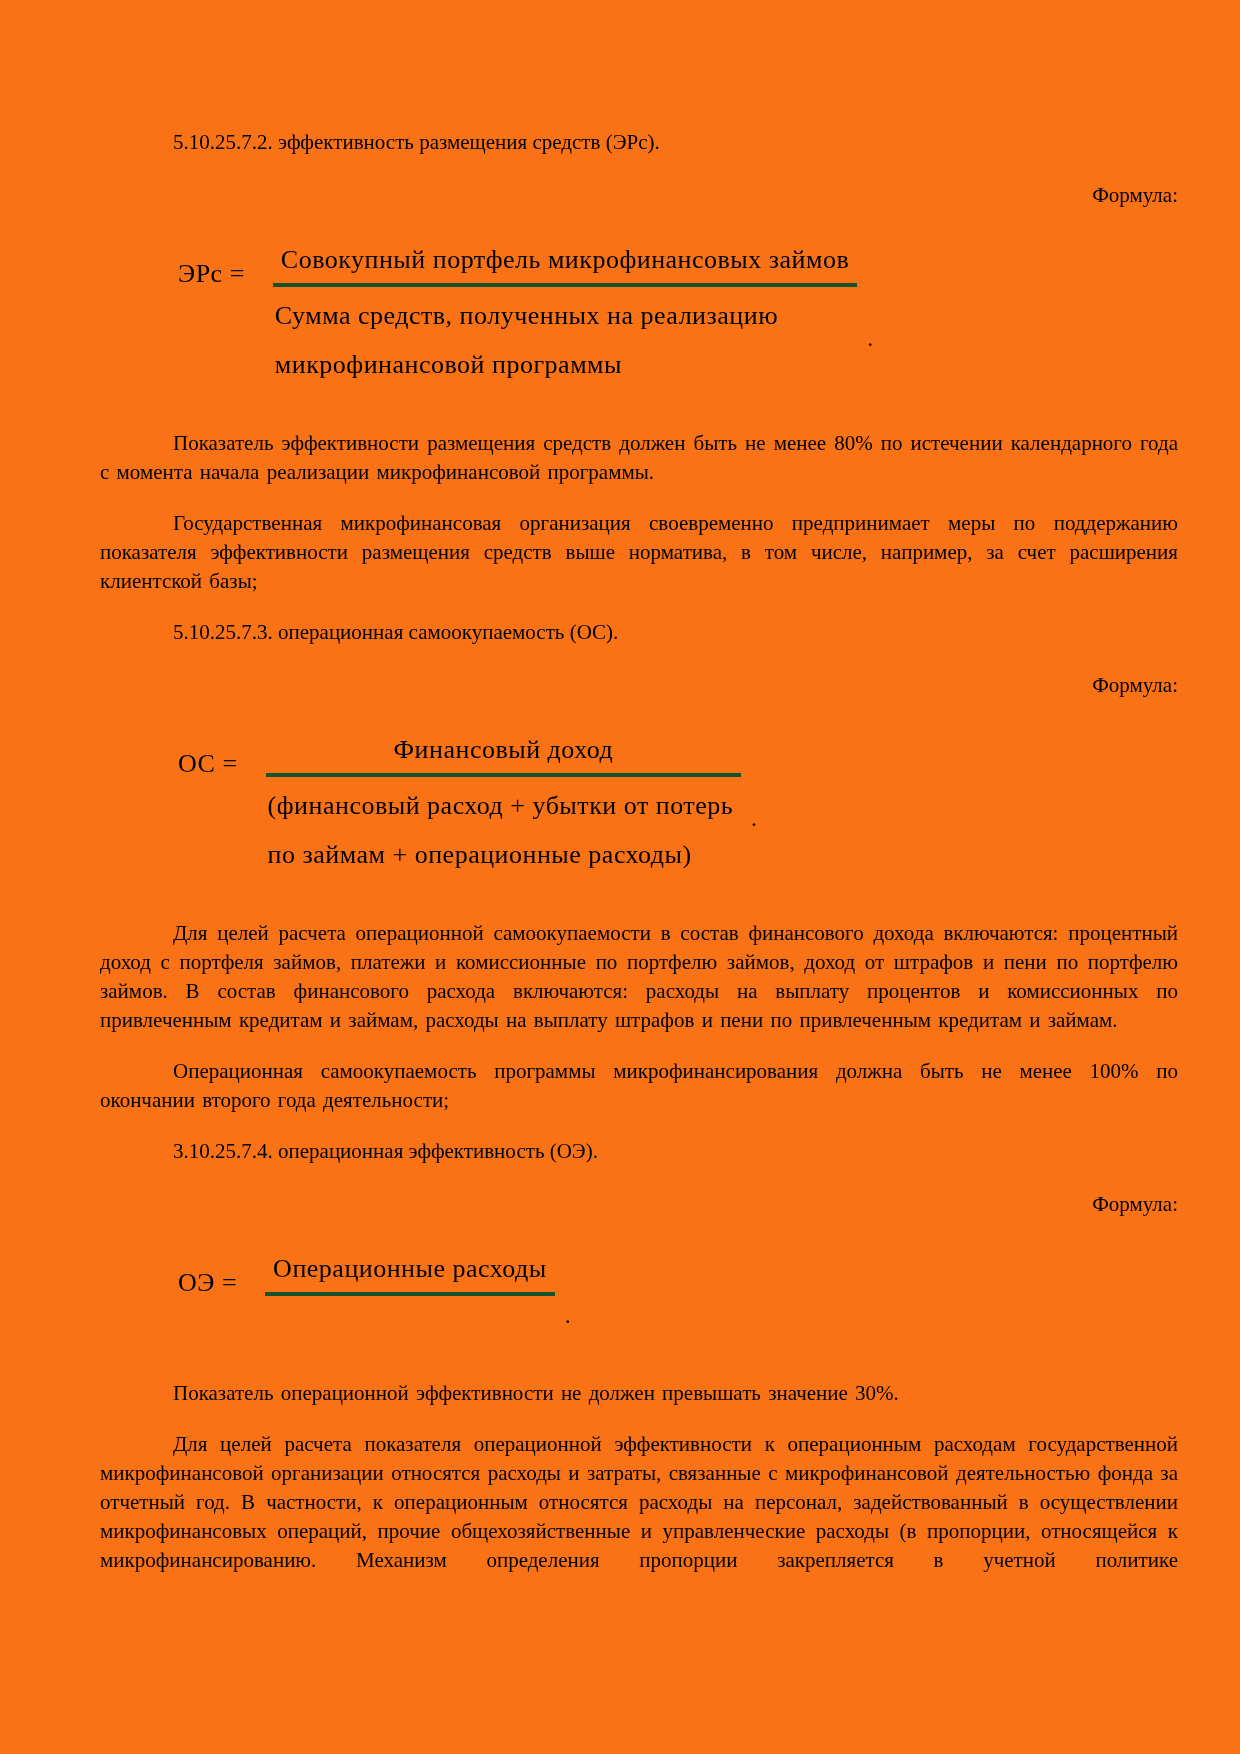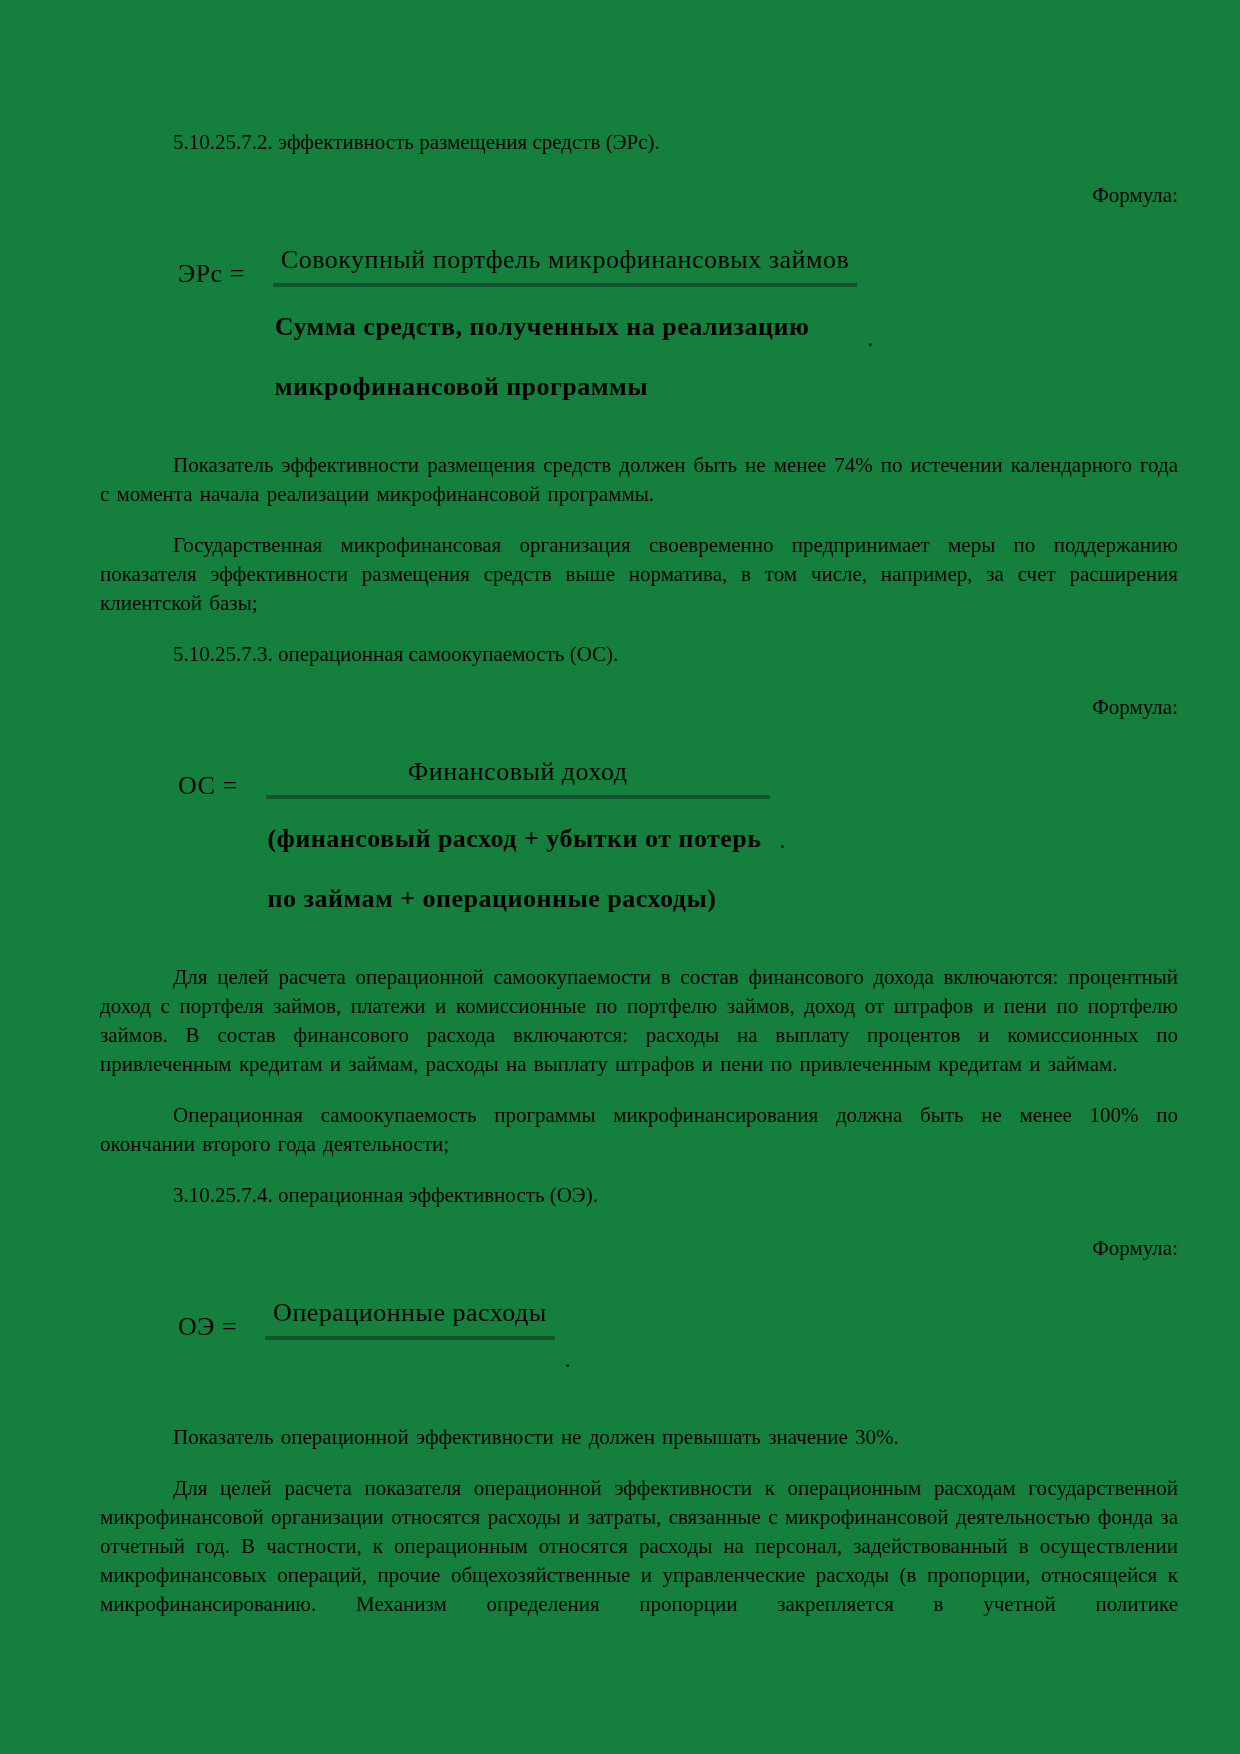--- a/index.html
+++ b/index.html
@@ -5,21 +5,21 @@
   html, body {
     margin: 0;
     padding: 0;
     background: #ffffff;
   }
   .page {
     position: relative;
     width: 1240px;
     min-height: 1754px;
     margin: 0 auto;
-    background: #15803d;
+    background: #f97316;
     color: #000000;
     font-family: "Liberation Serif", "DejaVu Serif", serif;
     box-sizing: border-box;
     padding: 128px 62px 40px 100px;
   }
   .body-text {
     font-size: 21px;
     line-height: 29px;
   }
   .para {
@@ -60,22 +60,21 @@
     text-align: left;
   }
   .frac-num {
     display: block;
     text-align: center;
     border-bottom: 4px solid #14532d;
     padding: 0 8px 3px 8px;
   }
   .frac-den {
     display: block;
-    padding: 20px 8px 0 2px;
-    font-weight: bold;
+    padding: 9px 8px 0 2px;
   }
   .f-period {
     margin-left: 10px;
     font-size: 24px;
   }
   .f-period.off-1 { margin-top: 78px; }
   .f-period.off-2 { margin-top: 68px; }
   .f-period.off-3 { margin-top: 46px; }
 </style>
 </head>
@@ -89,21 +88,21 @@
   <div class="formula">
     <span class="f-lhs">ЭРс =</span>
     <span class="fraction">
       <span class="frac-num">Совокупный портфель микрофинансовых займов</span>
       <span class="frac-den">Сумма средств, полученных на реализацию</span>
       <span class="frac-den">микрофинансовой программы</span>
     </span>
     <span class="f-period off-1">.</span>
   </div>
 
-  <p class="para">Показатель эффективности размещения средств должен быть не менее 74% по истечении календарного года с момента начала реализации микрофинансовой программы.</p>
+  <p class="para">Показатель эффективности размещения средств должен быть не менее 80% по истечении календарного года с момента начала реализации микрофинансовой программы.</p>
   <p class="para">Государственная микрофинансовая организация своевременно предпринимает меры по поддержанию показателя эффективности размещения средств выше норматива, в том числе, например, за счет расширения клиентской базы;</p>
 
   <p class="heading-line">5.10.25.7.3. операционная самоокупаемость (ОС).</p>
   <p class="formula-label-line">Формула:</p>
 
   <div class="formula">
     <span class="f-lhs">ОС =</span>
     <span class="fraction">
       <span class="frac-num">Финансовый доход</span>
       <span class="frac-den">(финансовый расход + убытки от потерь</span>

